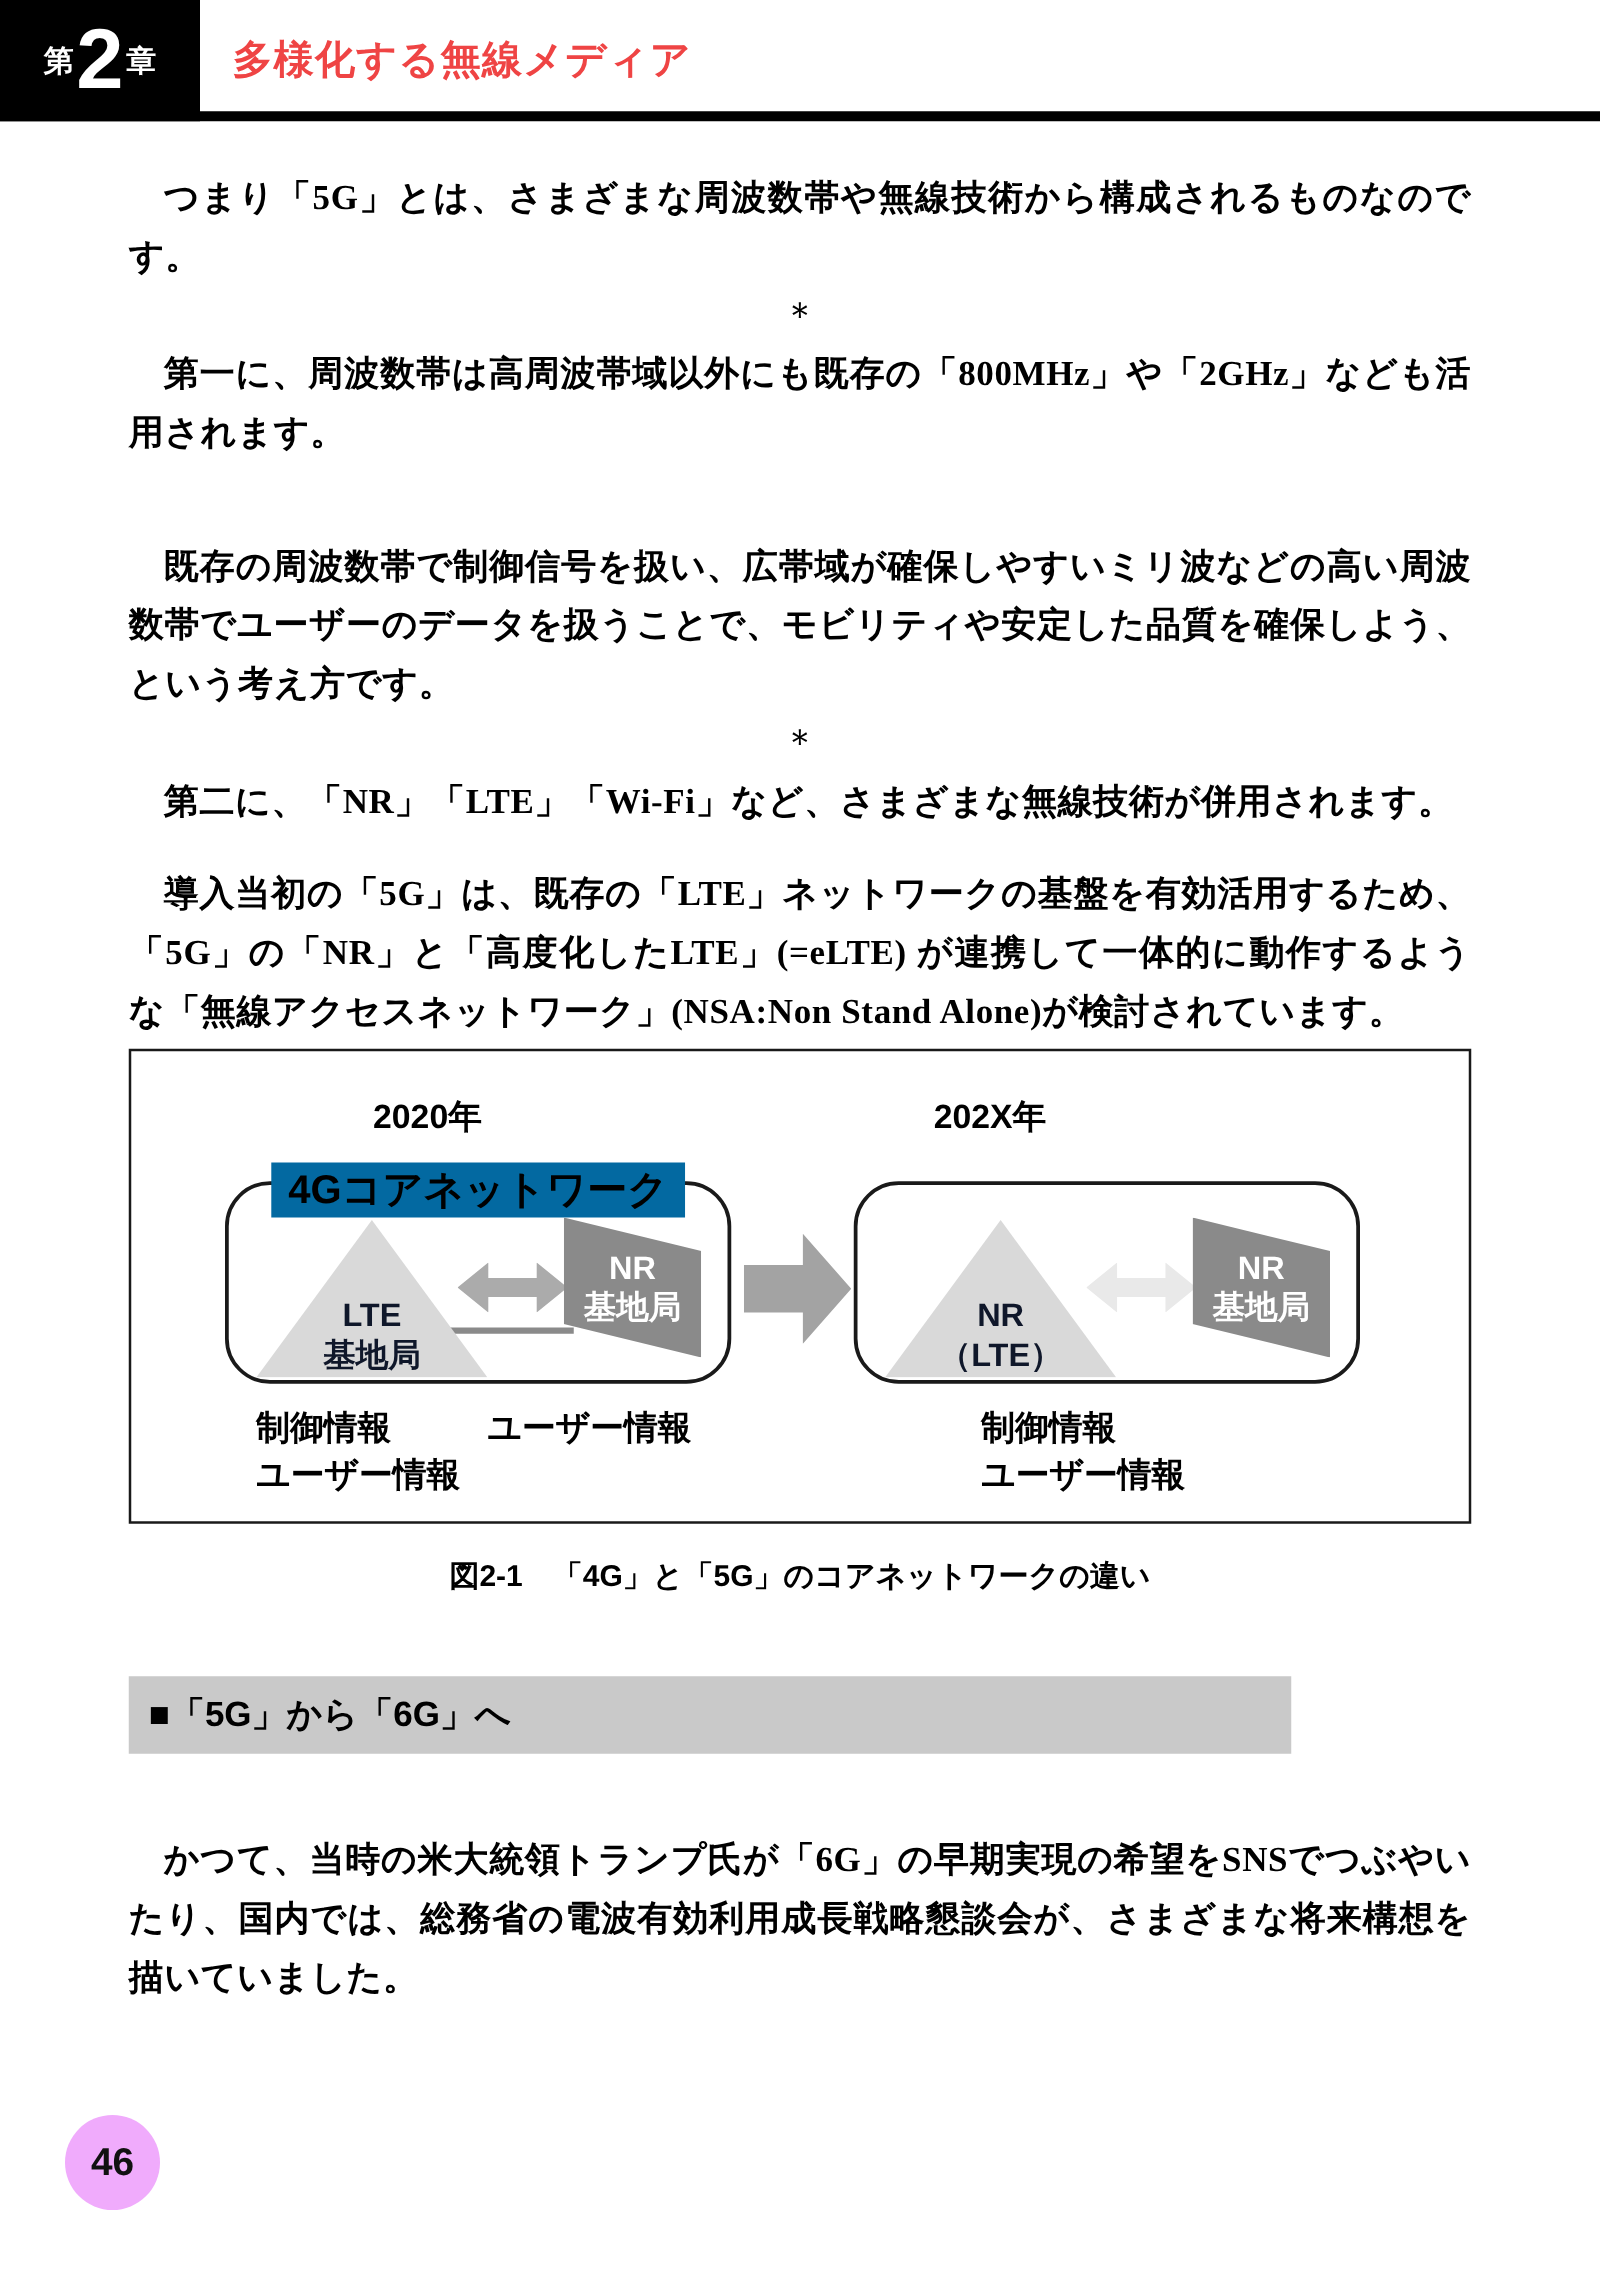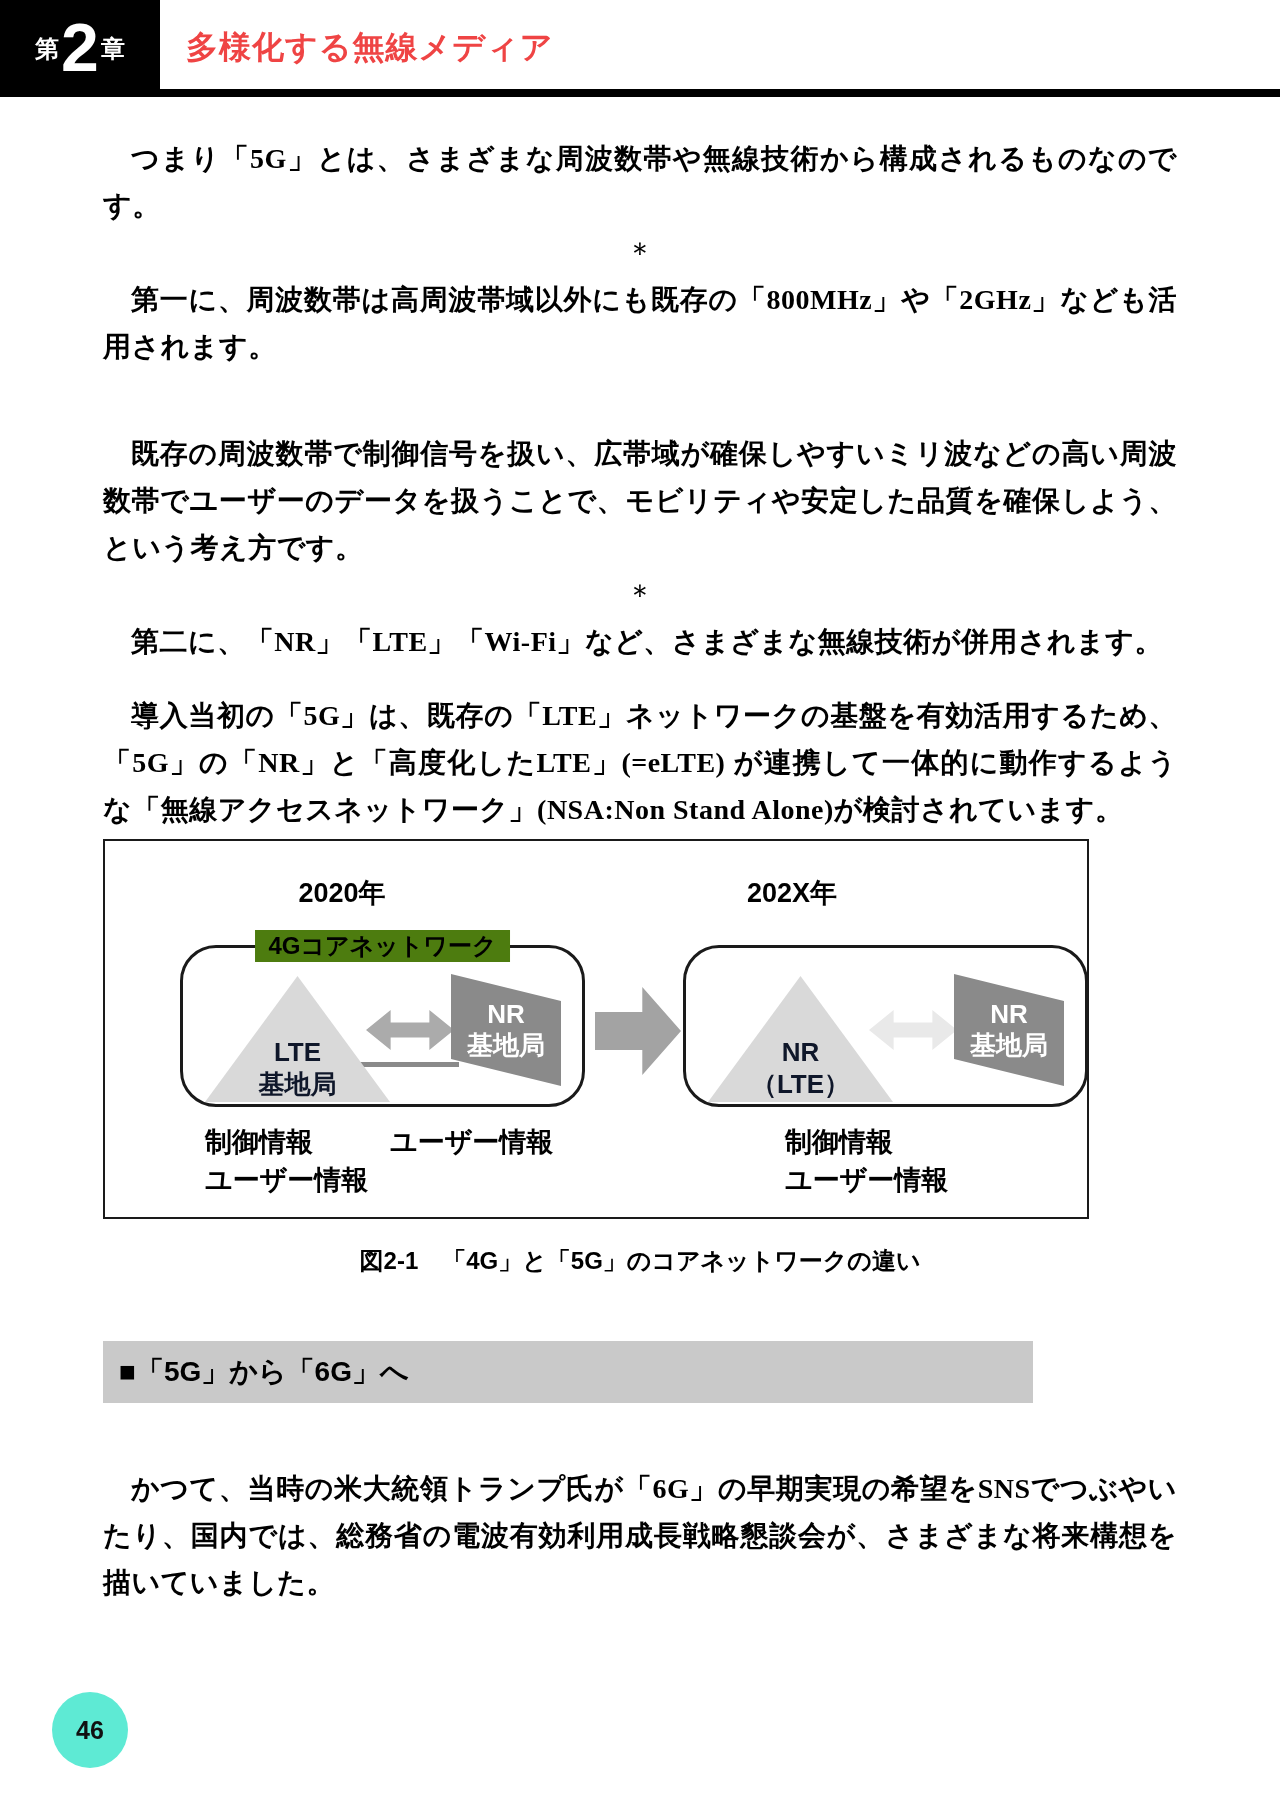--- a/index.html
+++ b/index.html
@@ -38,37 +38,37 @@
   .sep { text-align: center; font-size: 30px; line-height: 47px; }
   .p1 { margin-top: 38px; }
   .p3 { margin-top: 60px; }
   .p5 { margin-top: 27px; }
   .p6 { margin-top: 28px; }
   .p7 { margin-top: 62px; }
 
   
   .figure-box {
     position: relative; margin-top: 6px;
-    width: 986px; height: 380px;
+    width: 1074px; height: 380px;
     border: 2px solid #1a1a1a; background: #fff;
     font-family: "Liberation Sans", "DejaVu Sans", sans-serif; font-weight: 700;
   }
   .year-label { position: absolute; top: 34px; transform: translateX(-50%); font-size: 27px; }
   .year-left  { left: 237px; }
   .year-right { left: 687px; }
 
   .panel {
     position: absolute; top: 104px; width: 405px; height: 162px;
     border: 3px solid #1a1a1a; border-radius: 36px; background: #fff;
   }
   .panel-left  { left: 75px; }
   .panel-right { left: 578px; }
   .panel-label {
     position: absolute; top: -18px; left: 50%; transform: translateX(-50%);
-    background: #4d7c0f; padding: 0 14px; font-size: 24px; white-space: nowrap;
+    background: #0369a1; padding: 0 14px; font-size: 32px; white-space: nowrap;
   }
 
   .tri-wrap { position: absolute; left: 22px; top: 28px; width: 185px; height: 126px; }
   .tri-shape {
     position: absolute; inset: 0; background: #d9d9d9;
     clip-path: polygon(50% 0, 100% 100%, 0 100%);
   }
   .tri-label {
     position: absolute; left: 0; right: 0; bottom: 2px;
     text-align: center; font-size: 26px; line-height: 32px; color: #0f172a;
@@ -116,24 +116,24 @@
     margin-top: 64px; width: 930px; height: 62px;
     background: #c9c9c9; display: flex; align-items: center;
     padding-left: 16px;
     font-family: "Liberation Sans", "DejaVu Sans", sans-serif;
     font-weight: 800; font-size: 28px; color: #000;
   }
 
   
   .page-circle {
     position: absolute; left: 52px; top: 1692px; width: 76px; height: 76px;
-    border-radius: 50%; background: #5eead4;
+    border-radius: 50%; background: #f0abfc;
     display: flex; align-items: center; justify-content: center;
     font-family: "Liberation Sans", "DejaVu Sans", sans-serif;
-    font-weight: 800; font-size: 25px; color: #111;
+    font-weight: 800; font-size: 31px; color: #111;
   }
 </style>
 </head>
 <body>
 
 <header class="header">
   <div class="chapter-box">
     <span class="ch-small">第</span>
     <span class="ch-big">2</span>
     <span class="ch-small">章</span>

